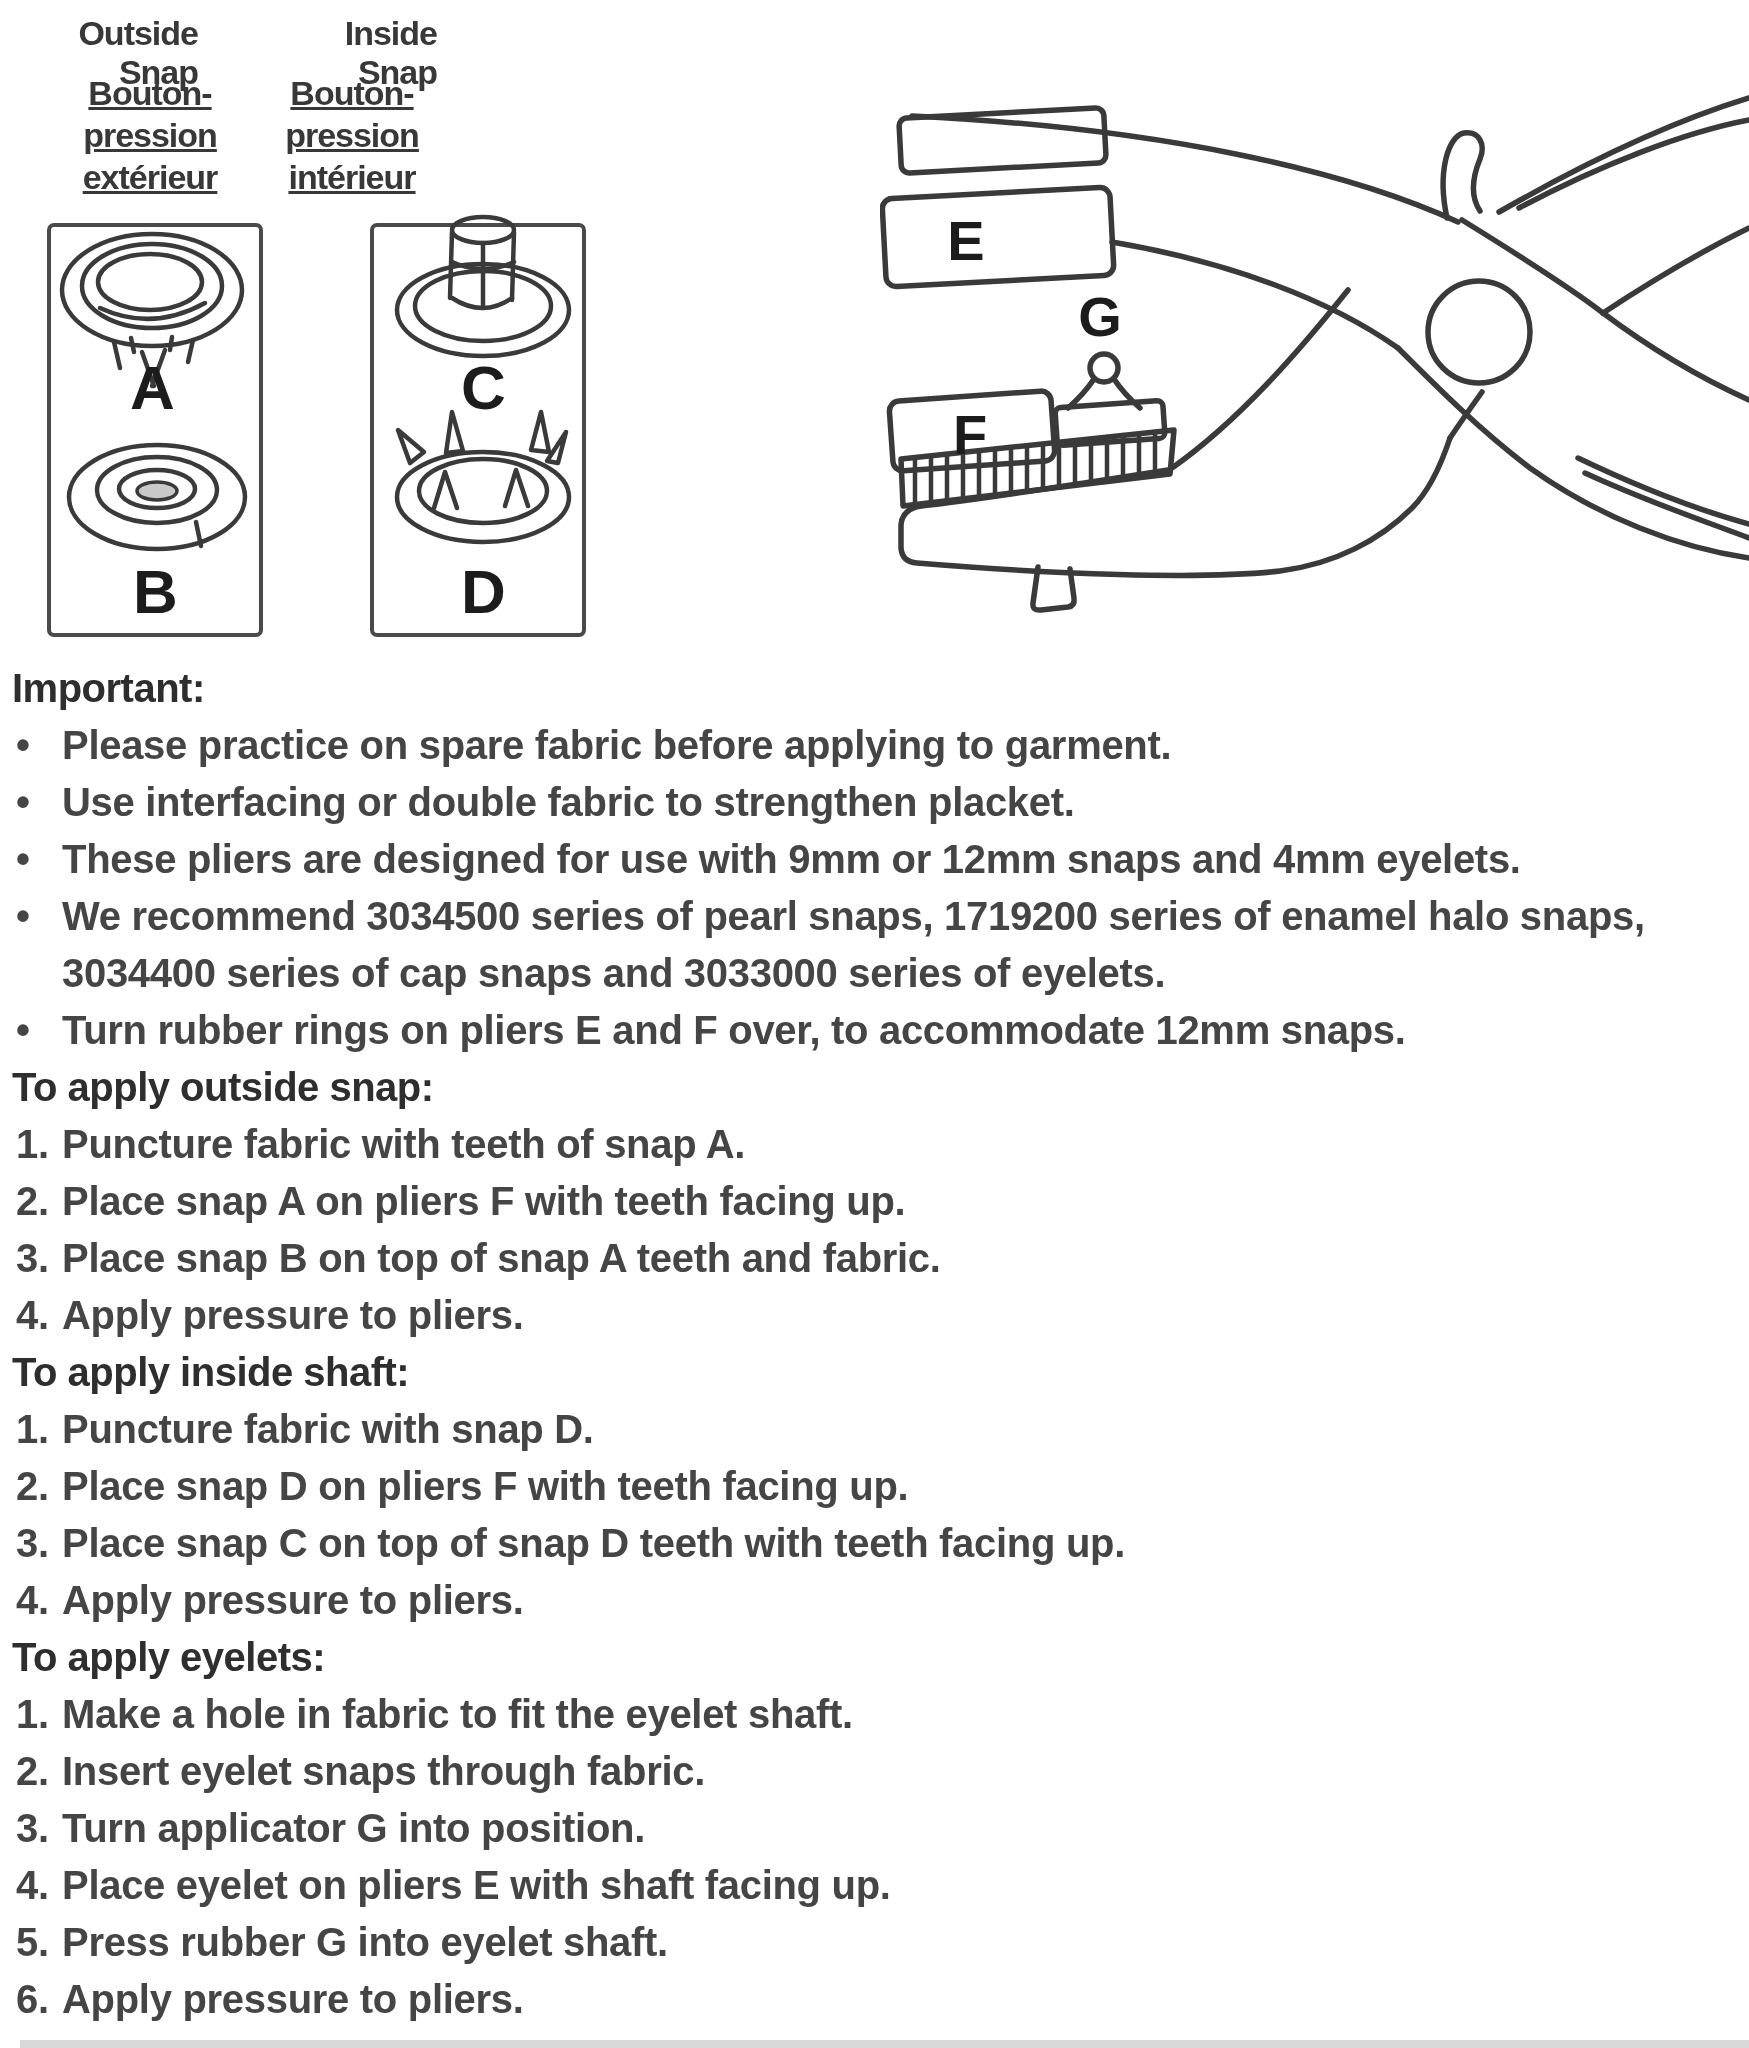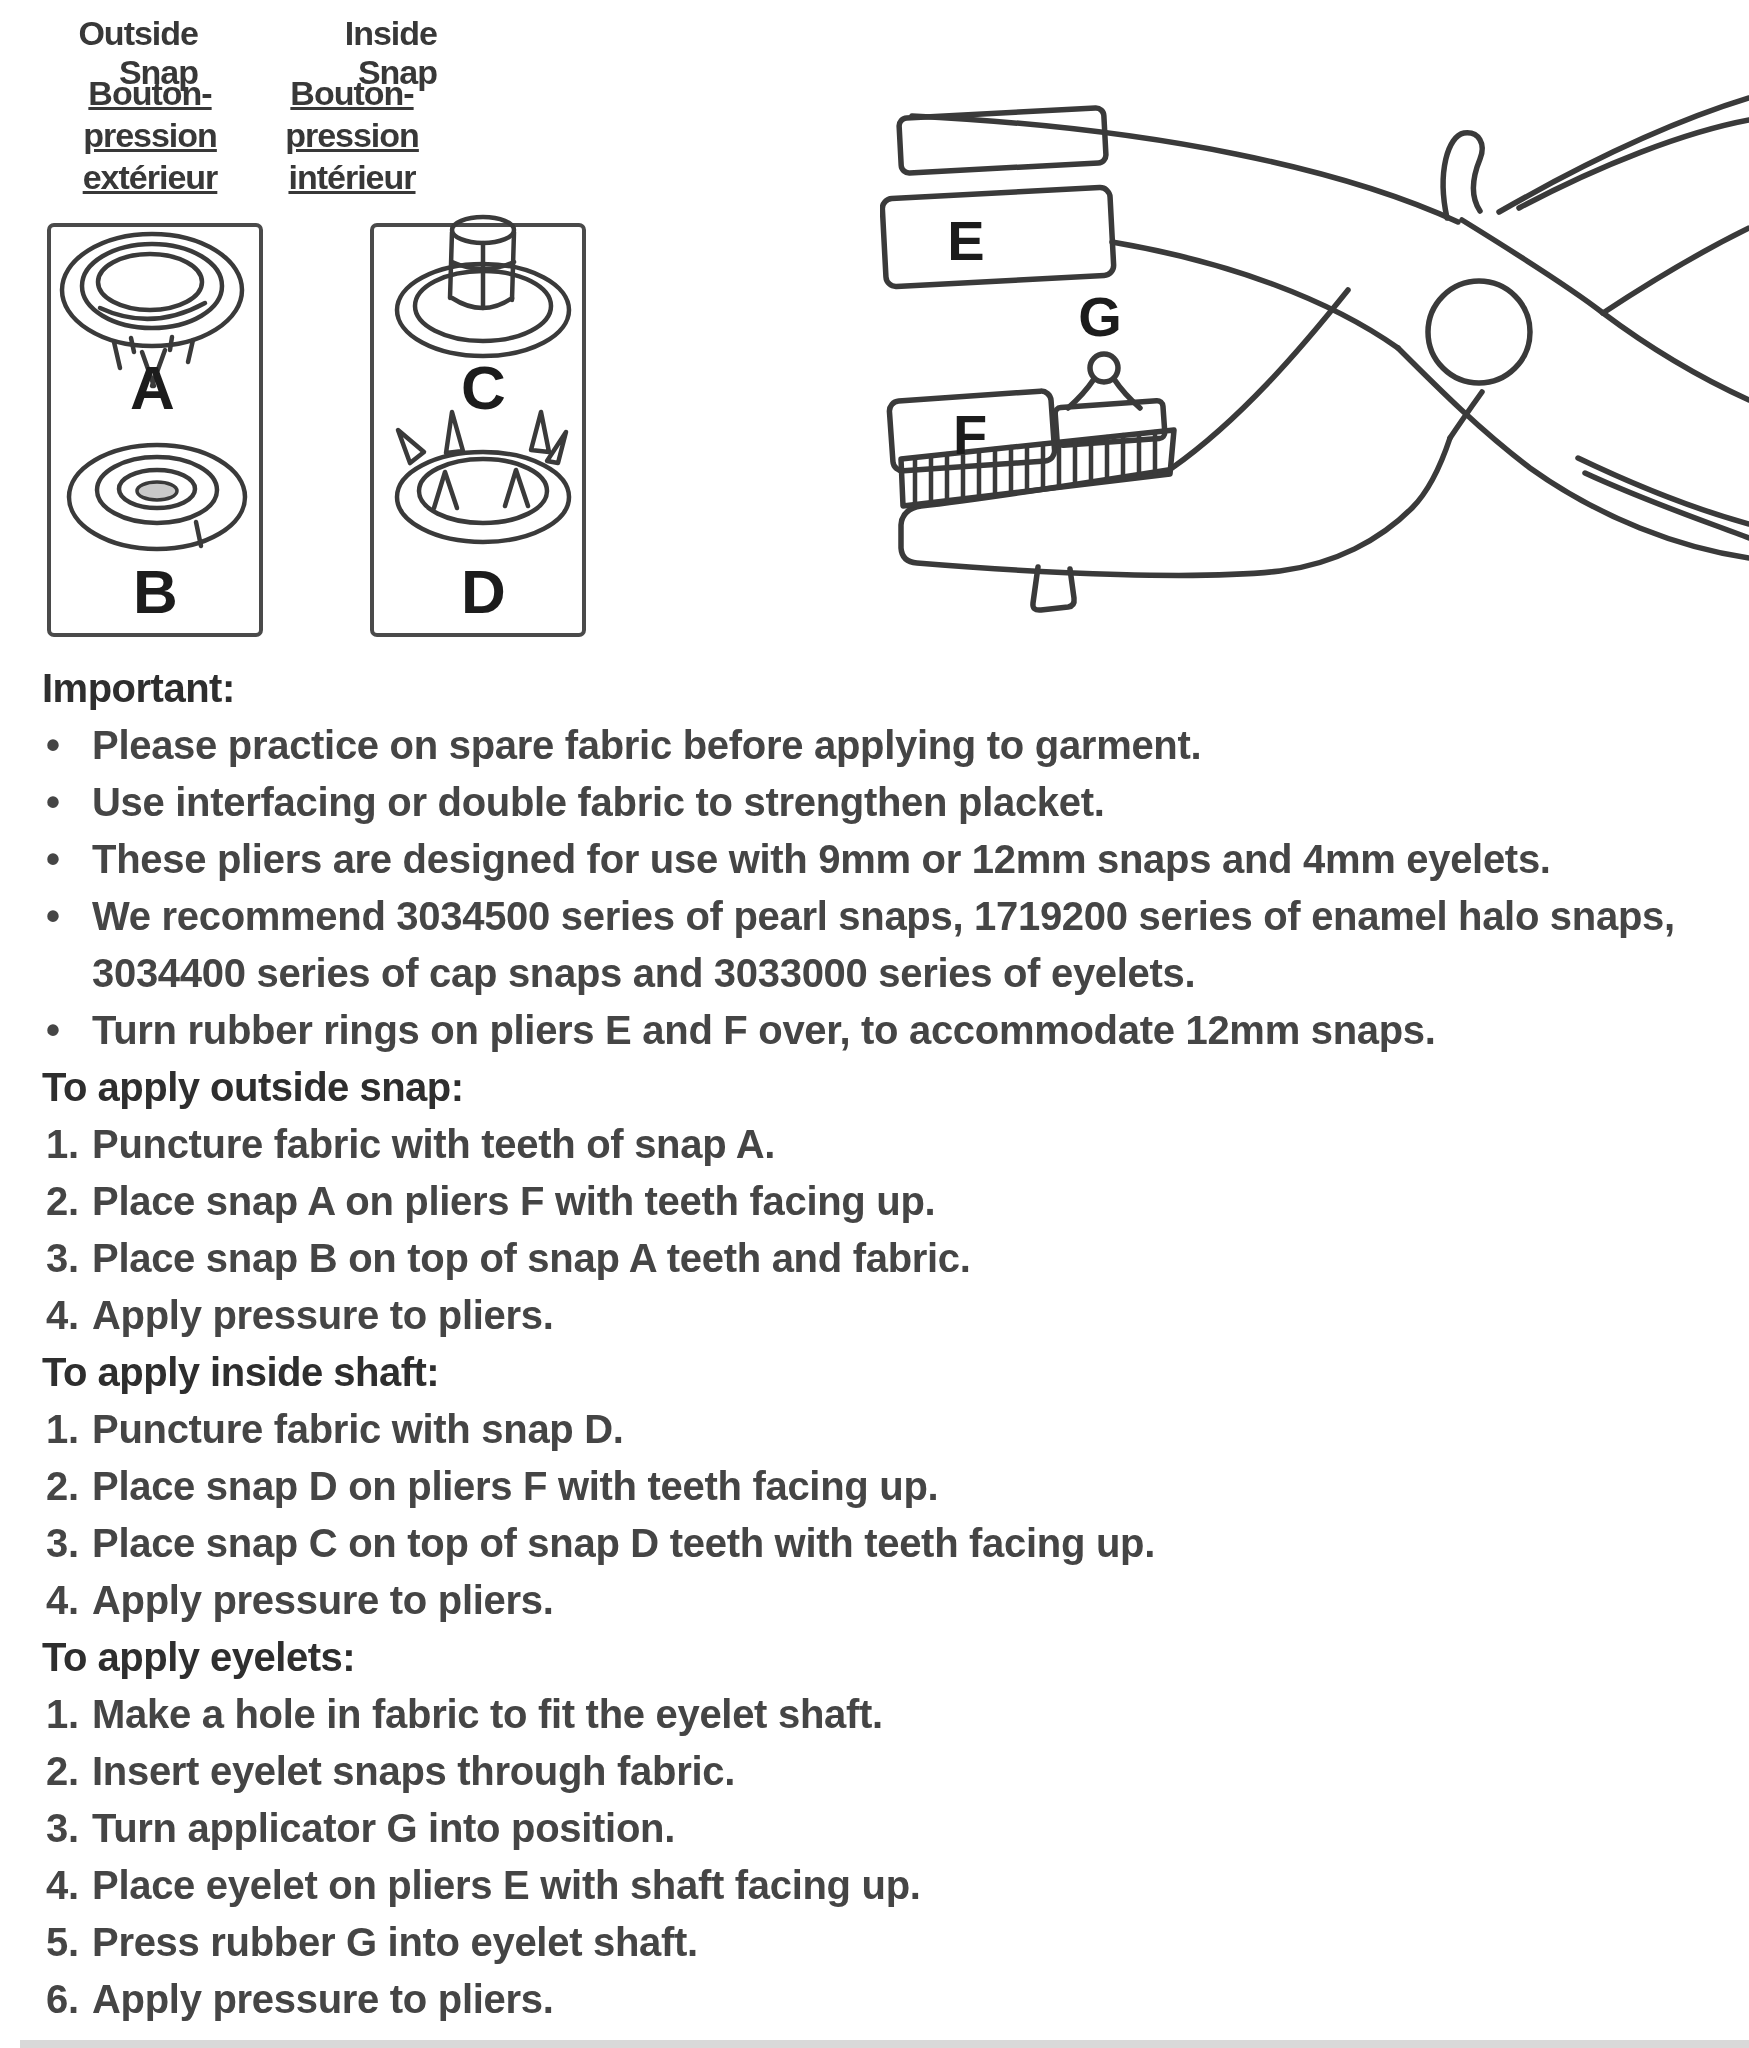--- a/index.html
+++ b/index.html
@@ -14,21 +14,21 @@
   
   .snap-box{position:absolute;width:208px;height:406px;border:4px solid #4a4a4a;border-radius:7px;background:#fff;}
   .big-letter{position:absolute;width:80px;text-align:center;font-size:62px;color:#1c1c1c;letter-spacing:-1px;}
   .plier-letter{position:absolute;width:70px;text-align:center;font-size:56px;color:#1c1c1c;}
   svg{position:absolute;}
   .stroke{fill:none;stroke:#3a3a3a;stroke-width:4.5;stroke-linecap:round;stroke-linejoin:round;}
   .pstroke{fill:none;stroke:#3a3a3a;stroke-width:5.5;stroke-linecap:round;stroke-linejoin:round;}
   .spike{fill:#ffffff;stroke:#3a3a3a;stroke-width:4.5;stroke-linejoin:round;}
   .shade{fill:#c9c9c9;stroke:#3a3a3a;stroke-width:3.5;}
   
-  .text-block{position:absolute;left:42px;top:660px;width:1680px;font-size:40px;line-height:57px;letter-spacing:-0.3px;}
+  .text-block{position:absolute;left:12px;top:660px;width:1680px;font-size:40px;line-height:57px;letter-spacing:-0.3px;}
   .tb-heading{color:#2e2e2e;letter-spacing:-0.5px;}
   .row{position:relative;padding-left:50px;}
   .row .marker{position:absolute;left:4px;top:0;}
   .row-wrap{max-width:1620px;}
   .bottom-bar{position:absolute;left:20px;right:0;top:2040px;height:8px;background:#d9d9d9;}
 </style>
 </head>
 <body>
 
 <div class="canvas">

